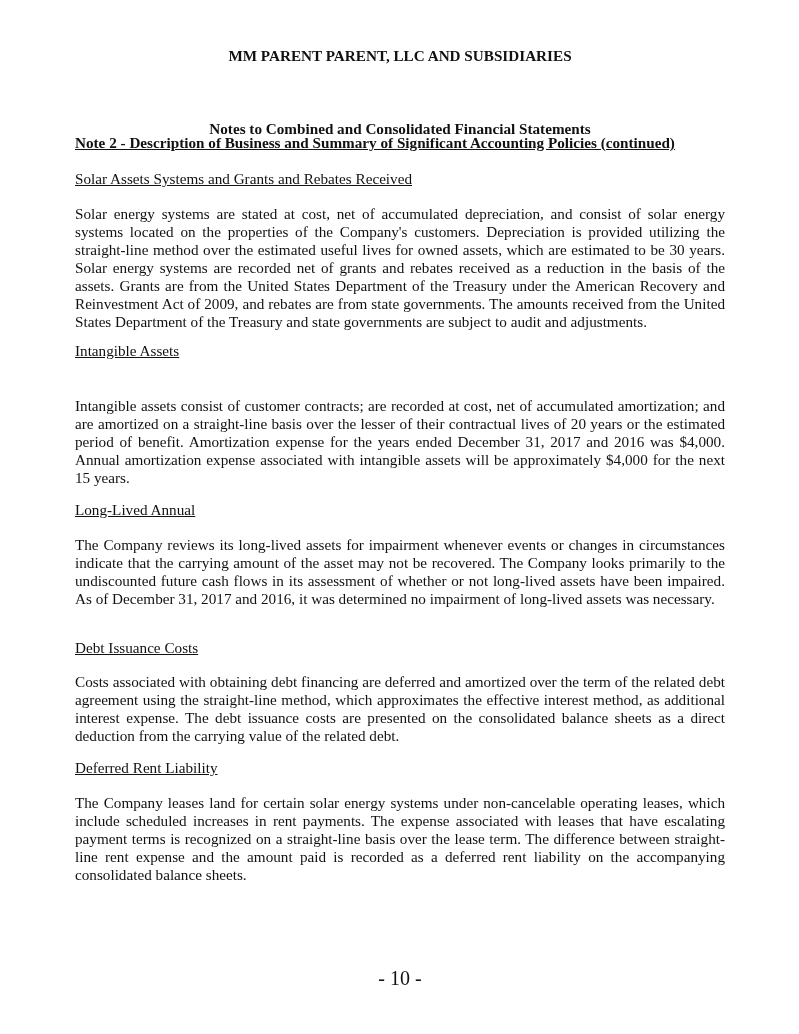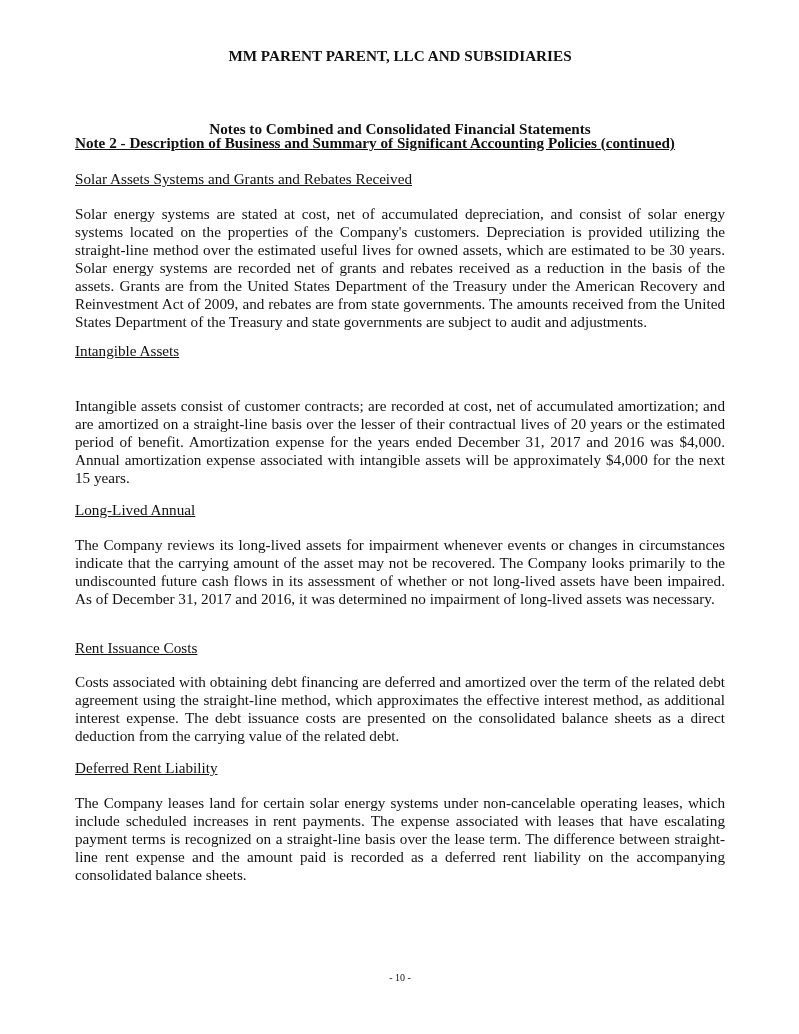--- a/index.html
+++ b/index.html
@@ -59,21 +59,21 @@
       line-height: 18px;
       text-align: justify;
       hyphens: none;
     }
     .footer {
       position: absolute;
       left: 0;
       top: 969px;
       width: 650px;
       text-align: center;
-      font-size: 10px;
+      font-size: 20px;
       line-height: 18px;
     }
   </style>
 </head>
 <body>
 
 <div class="page">
 
   <div class="title t1">MM PARENT PARENT, LLC AND SUBSIDIARIES</div>
   <div class="title t2">Notes to Combined and Consolidated Financial Statements</div>
@@ -82,20 +82,20 @@
 
   <div class="sec-heading" style="top:170px;">Solar Assets Systems and Grants and Rebates Received</div>
   <div class="para" style="top:205px;">Solar energy systems are stated at cost, net of accumulated depreciation, and consist of solar energy systems located on the properties of the Company's customers. Depreciation is provided utilizing the straight-line method over the estimated useful lives for owned assets, which are estimated to be 30 years. Solar energy systems are recorded net of grants and rebates received as a reduction in the basis of the assets. Grants are from the United States Department of the Treasury under the American Recovery and Reinvestment Act of 2009, and rebates are from state governments. The amounts received from the United States Department of the Treasury and state governments are subject to audit and adjustments.</div>
 
   <div class="sec-heading" style="top:342px;">Intangible Assets</div>
   <div class="para" style="top:397px;">Intangible assets consist of customer contracts; are recorded at cost, net of accumulated amortization; and are amortized on a straight-line basis over the lesser of their contractual lives of 20 years or the estimated period of benefit. Amortization expense for the years ended December 31, 2017 and 2016 was $4,000. Annual amortization expense associated with intangible assets will be approximately $4,000 for the next 15 years.</div>
 
   <div class="sec-heading" style="top:501px;">Long-Lived Annual</div>
   <div class="para" style="top:536px;">The Company reviews its long-lived assets for impairment whenever events or changes in circumstances indicate that the carrying amount of the asset may not be recovered. The Company looks primarily to the undiscounted future cash flows in its assessment of whether or not long-lived assets have been impaired. As of December 31, 2017 and 2016, it was determined no impairment of long-lived assets was necessary.</div>
 
-  <div class="sec-heading" style="top:639px;">Rent Issuance Costs</div>
+  <div class="sec-heading" style="top:639px;">Debt Issuance Costs</div>
   <div class="para" style="top:673px;">Costs associated with obtaining debt financing are deferred and amortized over the term of the related debt agreement using the straight-line method, which approximates the effective interest method, as additional interest expense. The debt issuance costs are presented on the consolidated balance sheets as a direct deduction from the carrying value of the related debt.</div>
 
   <div class="sec-heading" style="top:759px;text-align:center;">Deferred Rent Liability</div>
   <div class="para" style="top:794px;">The Company leases land for certain solar energy systems under non-cancelable operating leases, which include scheduled increases in rent payments. The expense associated with leases that have escalating payment terms is recognized on a straight-line basis over the lease term. The difference between straight-line rent expense and the amount paid is recorded as a deferred rent liability on the accompanying consolidated balance sheets.</div>
 
   <div class="footer">- 10 -</div>
 </div>
 
 </body></html>

